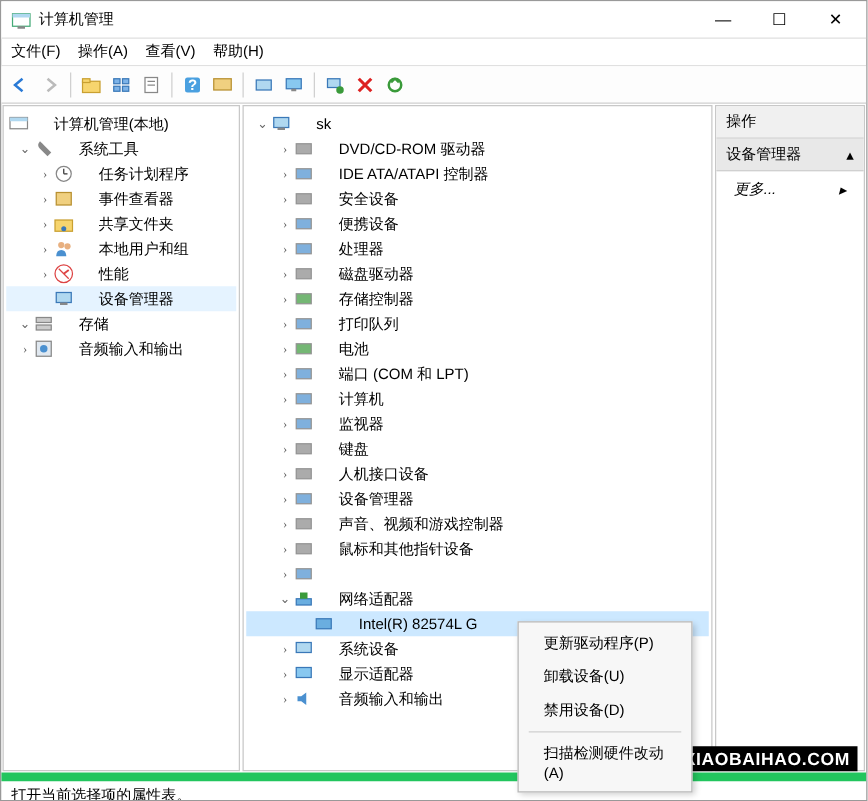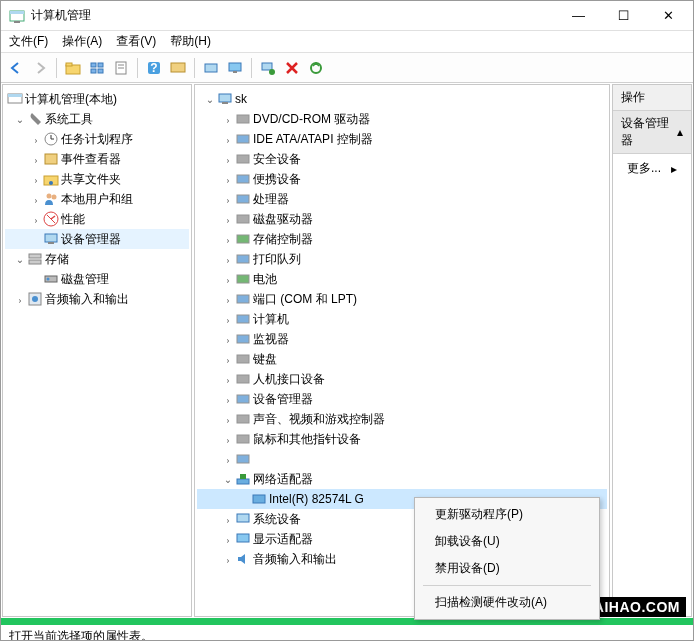--- a/index.html
+++ b/index.html
@@ -11,32 +11,32 @@
 .titlebar .winbtns div { width: 45px; height: 28px; display: flex; align-items: center; justify-content: center; font-size: 13px; cursor: default; }
 .menubar { height: 22px; display: flex; align-items: center; padding: 0 8px; gap: 14px; border-bottom: 1px solid #e0e0e0; }
 .menubar span { cursor: default; }
 .toolbar { height: 30px; display: flex; align-items: center; padding: 0 4px; gap: 2px; border-bottom: 1px solid #d0d0d0; background: #fdfdfd; }
 .toolbar .tbtn { width: 22px; height: 22px; display: flex; align-items: center; justify-content: center; cursor: default; }
 .toolbar .sep { width: 1px; height: 20px; background: #d0d0d0; margin: 0 3px; }
 .main { display: flex; height: 535px; }
 .pane { border: 1px solid #c8c8c8; margin: 1px; overflow: auto; background: #fff; }
 .leftpane { width: 190px; padding: 4px 2px; }
 .midpane { flex: 1; padding: 4px 2px; }
-.rightpane { width: 80px; padding: 0; }
+.rightpane { width: 120px; padding: 0; }
 .rightpane .head { background: #f0f0f0; padding: 4px 8px; border-bottom: 1px solid #d0d0d0; font-weight: normal; }
 .rightpane .sub { background: #e8e8e8; padding: 4px 8px; border-bottom: 1px solid #d0d0d0; display: flex; justify-content: space-between; align-items: center; }
-.rightpane .item { padding: 6px 14px; display: flex; justify-content: space-between; align-items: center; cursor: default; }
+.rightpane .item { padding: 6px 14px; display: flex; justify-content: space-between; align-items: center; cursor: default; font-style: italic; }
 .tree-row { display: flex; align-items: center; height: 20px; padding-left: 2px; white-space: nowrap; cursor: default; }
 .tree-row.selected { background: #cce8ff; }
 .tree-row.selected-left { background: #e5f3ff; }
 .tw { width: 14px; display: inline-flex; justify-content: center; font-family: "Segoe UI Symbol"; font-size: 10px; color: #666; }
 .indent { display: inline-block; }
-.tree-row .label { margin-left: 2px; }
+.tree-row .label { margin-left: 20px; }
 .ic { width: 16px; height: 16px; display: inline-flex; align-items: center; justify-content: center; }
-.context-menu { position: absolute; left: 414px; top: 497px; width: 186px; background: #f7f7f7; border: 1px solid #b8b8b8; box-shadow: 2px 2px 5px rgba(0,0,0,0.2); padding: 3px 0; z-index: 100; }
+.context-menu { position: absolute; left: 414px; top: 497px; width: 140px; background: #f7f7f7; border: 1px solid #b8b8b8; box-shadow: 2px 2px 5px rgba(0,0,0,0.2); padding: 3px 0; z-index: 100; }
 .context-menu .mi { padding: 5px 20px; cursor: default; font-size: 12px; }
 .context-menu .msep { height: 1px; background: #d0d0d0; margin: 3px 8px; }
 .statusbar { height: 22px; border-top: 7px solid #22c55e; padding: 3px 8px; font-size: 12px; }
 .watermark { position: absolute; right: 8px; bottom: 24px; font-size: 18px; font-weight: bold; color: #222; z-index: 50; display:flex; align-items:center; gap:4px;}
 .watermark .box { background: #000; color: #fff; padding: 2px 6px; font-size: 14px; letter-spacing:0.5px;}
 svg { display: block; }
 </style>
 </head>
 <body>
 
@@ -234,30 +234,20 @@
         <span class="tw">⌄</span>
         <span class="ic">
           <svg width="16" height="16">
             <rect x="2" y="3" width="12" height="4" fill="#ccc" stroke="#888"></rect>
             <rect x="2" y="9" width="12" height="4" fill="#ccc" stroke="#888"></rect>
           </svg>
         </span>
         <span class="label">存储</span>
       </div>
     <div class="tree-row">
-        <span class="indent" style="width:36px"></span>
-        <span class="ic">
-          <svg width="16" height="16">
-            <rect x="2" y="5" width="12" height="6" fill="#bbb" stroke="#666"></rect>
-            <circle cx="5" cy="8" r="1.5" fill="#4a90d0"></circle>
-          </svg>
-        </span>
-        <span class="label">磁盘管理</span>
-      </div>
-    <div class="tree-row">
         <span class="indent" style="width:6px"></span>
         <span class="tw">›</span>
         <span class="ic">
           <svg width="16" height="16">
             <rect x="2" y="2" width="12" height="12" fill="#e0e8f0" stroke="#888"></rect>
             <circle cx="8" cy="8" r="3" fill="#4a90d0"></circle>
           </svg>
         </span>
         <span class="label">音频输入和输出</span>
       </div>

